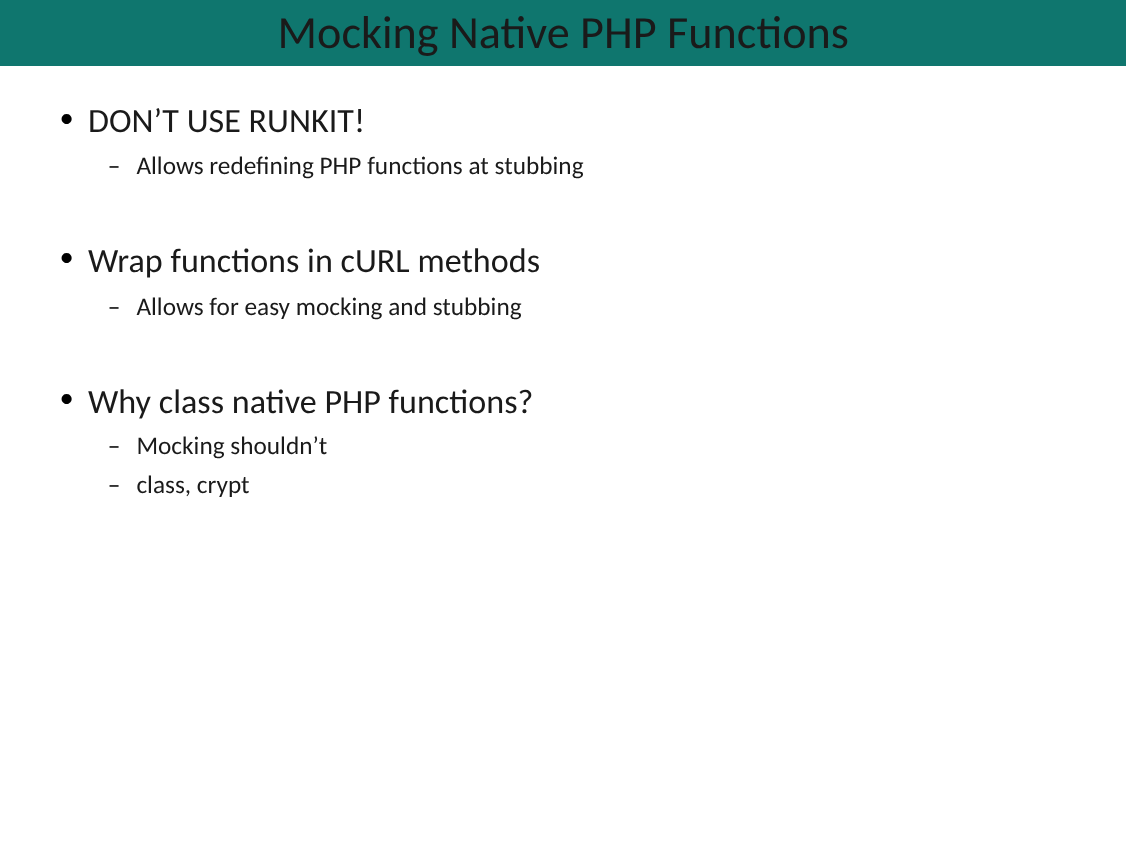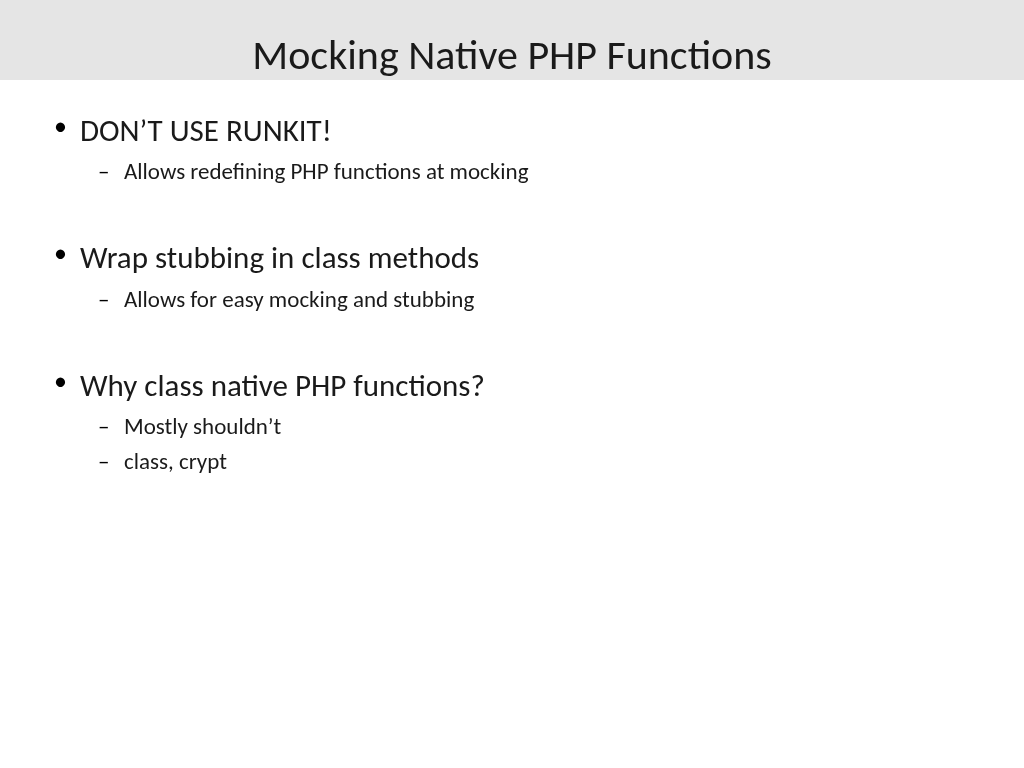--- a/index.html
+++ b/index.html
@@ -9,24 +9,24 @@
     }
     body {
       width: 1024px;
       height: 768px;
       font-family: Calibri, "Segoe UI", Arial, sans-serif;
       background: #ffffff;
       overflow: hidden;
     }
     .title-bar {
       width: 100%;
-      height: 80px;
-      background: #e5e5e5;
+      height: 60px;
+      background: #0f766e;
       display: flex;
-      align-items: flex-end;
+      align-items: center;
       justify-content: center;
     }
     .title-text {
       font-size: 42px;
       color: #1a1a1a;
       font-weight: 400;
     }
     .content {
       padding: 30px 50px 0 80px;
     }
@@ -85,37 +85,37 @@
 <div class="title-bar">
   <span class="title-text">Mocking Native PHP Functions</span>
 </div>
 
 <div class="content">
   <ul class="level1">
     <li>
       <span class="level1-text">DON’T USE RUNKIT!</span>
       <ul class="level2">
         <li>
-          <span class="level2-text">Allows redefining PHP functions at mocking</span>
+          <span class="level2-text">Allows redefining PHP functions at stubbing</span>
         </li>
       </ul>
     </li>
     <li>
-      <span class="level1-text">Wrap stubbing in class methods</span>
+      <span class="level1-text">Wrap functions in cURL methods</span>
       <ul class="level2">
         <li>
           <span class="level2-text">Allows for easy mocking and stubbing</span>
         </li>
       </ul>
     </li>
     <li>
       <span class="level1-text">Why class native PHP functions?</span>
       <ul class="level2">
         <li>
-          <span class="level2-text">Mostly shouldn’t</span>
+          <span class="level2-text">Mocking shouldn’t</span>
         </li>
         <li>
           <span class="level2-text">class, crypt</span>
         </li>
       </ul>
     </li>
   </ul>
 </div>
 
 </body></html>

